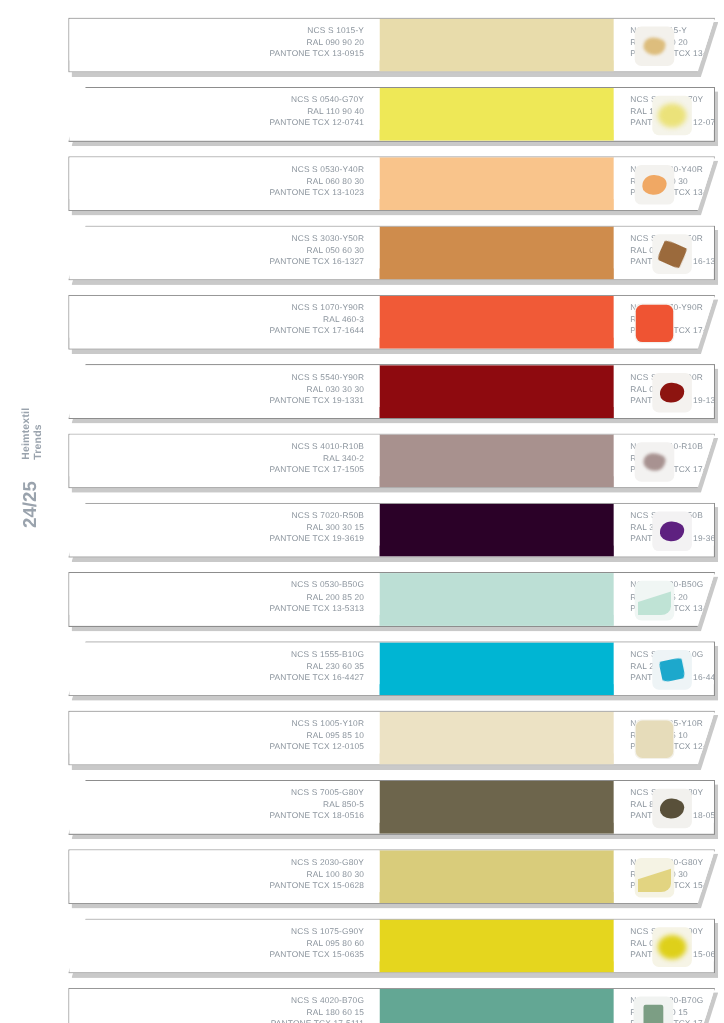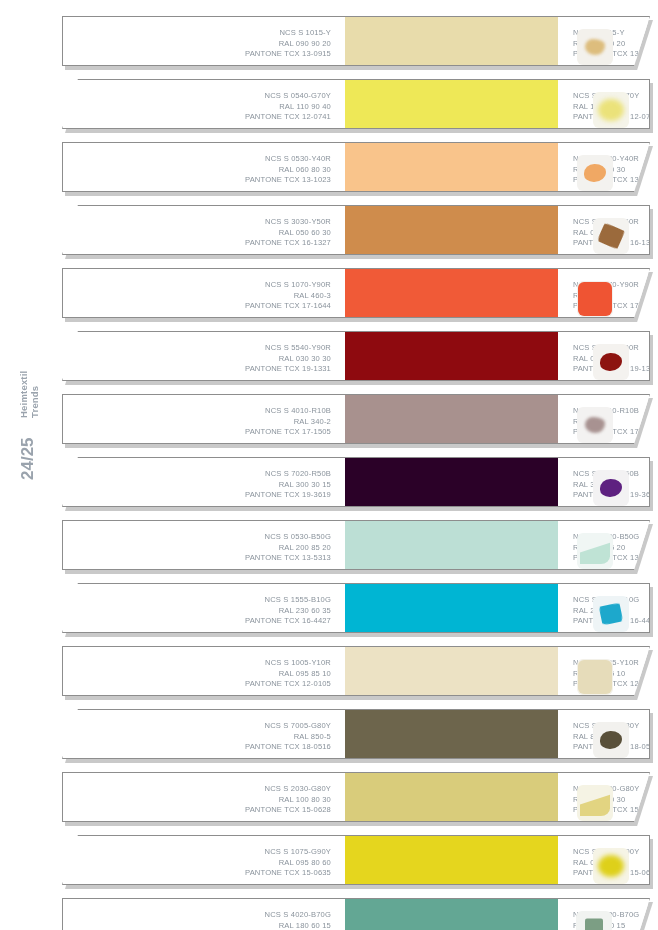--- a/index.html
+++ b/index.html
@@ -71,21 +71,21 @@
   }
 
   .card {
     position: absolute;
     left: 0; top: 0;
     width: 588px; height: 50px;
     background: #ffffff;
     border: 1px solid #8d8d8d;
     overflow: hidden;
     display: flex;
-    align-items: center;
+    align-items: flex-start;
   }
 
   
   .slant-right .card,
   .slant-right .card-shadow {
     clip-path: polygon(0 0, 100% 0, 97.3% 100%, 0 100%);
   }
   .slant-left .card,
   .slant-left .card-shadow {
     clip-path: polygon(2.7% 0, 100% 0, 100% 100%, 0 100%);

